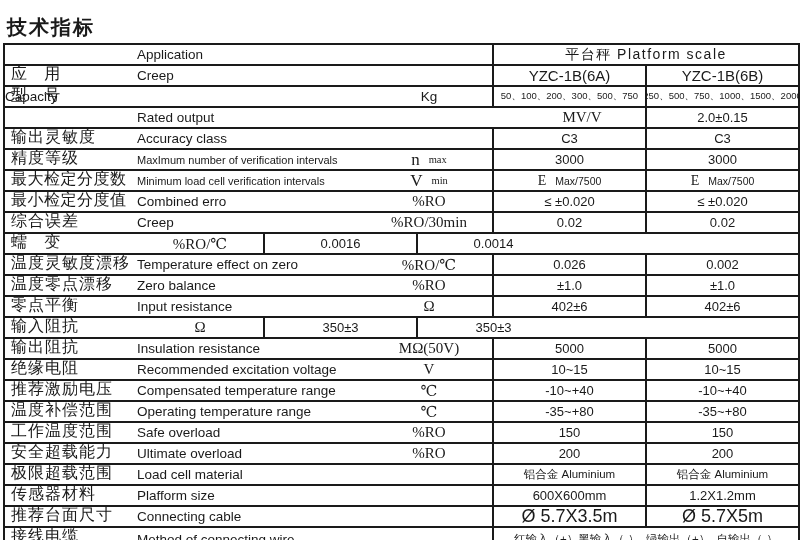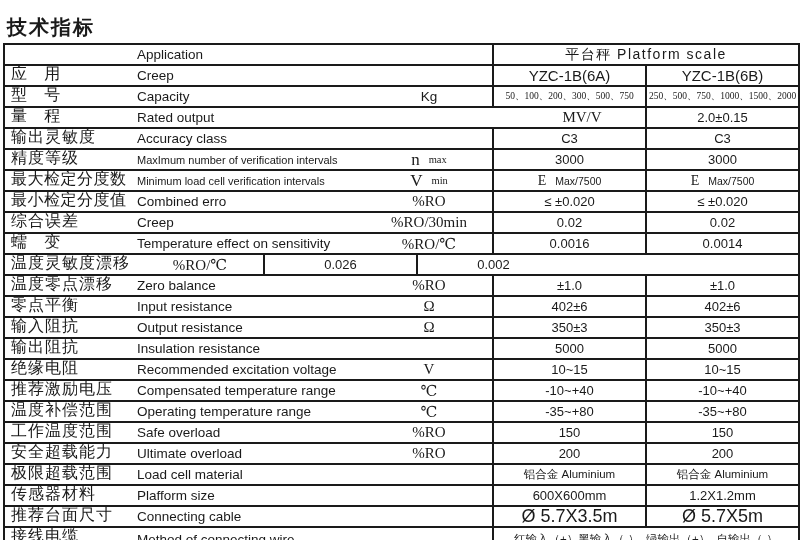--- a/index.html
+++ b/index.html
@@ -20,21 +20,21 @@
   .unit.sans{font-family:"Liberation Sans","DejaVu Sans",sans-serif;font-size:13.5px;}
   .val{width:153px;border-left:2px solid #1a1a1a;justify-content:center;font-size:13px;
        text-align:center;white-space:pre;}
   .val.span2{width:306px;}
   .main-sym{font-family:"Liberation Serif","DejaVu Serif",serif;font-size:17px;line-height:1;}
   .sub-sym{font-size:10.5px;vertical-align:-2px;margin-left:9px;}
   .val .main-sym{font-size:14px;}
   
   .r-app .val{font-size:14px;letter-spacing:1.5px;}
   .r-model .val{font-size:15px;}
-  .r-capacity .val{font-size:9.5px;letter-spacing:0;font-family:Liberation Serif, serif;}
+  .r-capacity .val{font-size:9.5px;letter-spacing:0;}
   .r-dense .en{font-size:11px;}
   .r-dense .zh{letter-spacing:0.5px;}
   .r-material .val{font-size:11.5px;}
   .r-cable .val{font-size:18px;}
   .r-wire{height:22px;}
   .r-wire .val{font-size:11.5px;}
 </style>
 </head>
 <body>
 
@@ -49,21 +49,20 @@
 
   </div>
       <div class="row r-model">
     <div class="cell zh">型   号</div>
     <div class="cell en">Creep</div>
     <div class="cell unit"></div>
     <div class="cell val a">YZC-1B(6A)</div>
     <div class="cell val b">YZC-1B(6B)</div>
   </div>
       <div class="row r-capacity">
-    <div class="cell zh">量   程</div>
     <div class="cell en">Capacity</div>
     <div class="cell unit sans">Kg</div>
     <div class="cell val a">50、100、200、300、500、750</div>
     <div class="cell val b">250、500、750、1000、1500、2000</div>
   </div>
       <div class="row">
     <div class="cell zh">输出灵敏度</div>
     <div class="cell en">Rated output</div>
     <div class="cell unit">MV/V</div>
     <div class="cell val a">2.0±0.15</div>
@@ -104,55 +103,55 @@
   </div>
       <div class="row">
     <div class="cell zh">蠕   变</div>
     <div class="cell en">Creep</div>
     <div class="cell unit">%RO/30min</div>
     <div class="cell val a">0.02</div>
     <div class="cell val b">0.02</div>
   </div>
       <div class="row">
     <div class="cell zh">温度灵敏度漂移</div>
-    <div class="cell en">Temperature effect on sensitivity</div>
     <div class="cell unit">%RO/℃</div>
     <div class="cell val a">0.0016</div>
     <div class="cell val b">0.0014</div>
   </div>
       <div class="row">
     <div class="cell zh">温度零点漂移</div>
+    <div class="cell en">Temperature effect on zero</div>
     <div class="cell unit">%RO/℃</div>
     <div class="cell val a">0.026</div>
     <div class="cell val b">0.002</div>
   </div>
       <div class="row">
     <div class="cell zh">零点平衡</div>
     <div class="cell en">Zero balance</div>
     <div class="cell unit">%RO</div>
     <div class="cell val a">±1.0</div>
     <div class="cell val b">±1.0</div>
   </div>
       <div class="row">
     <div class="cell zh">输入阻抗</div>
     <div class="cell en">Input resistance</div>
     <div class="cell unit">Ω</div>
     <div class="cell val a">402±6</div>
     <div class="cell val b">402±6</div>
   </div>
       <div class="row">
     <div class="cell zh">输出阻抗</div>
-    <div class="cell en">Output resistance</div>
     <div class="cell unit">Ω</div>
     <div class="cell val a">350±3</div>
     <div class="cell val b">350±3</div>
   </div>
       <div class="row">
     <div class="cell zh">绝缘电阻</div>
     <div class="cell en">Insulation resistance</div>
+    <div class="cell unit">MΩ(50V)</div>
     <div class="cell val a">5000</div>
     <div class="cell val b">5000</div>
   </div>
       <div class="row">
     <div class="cell zh">推荐激励电压</div>
     <div class="cell en">Recommended excitation voltage</div>
     <div class="cell unit">V</div>
     <div class="cell val a">10~15</div>
     <div class="cell val b">10~15</div>
   </div>

